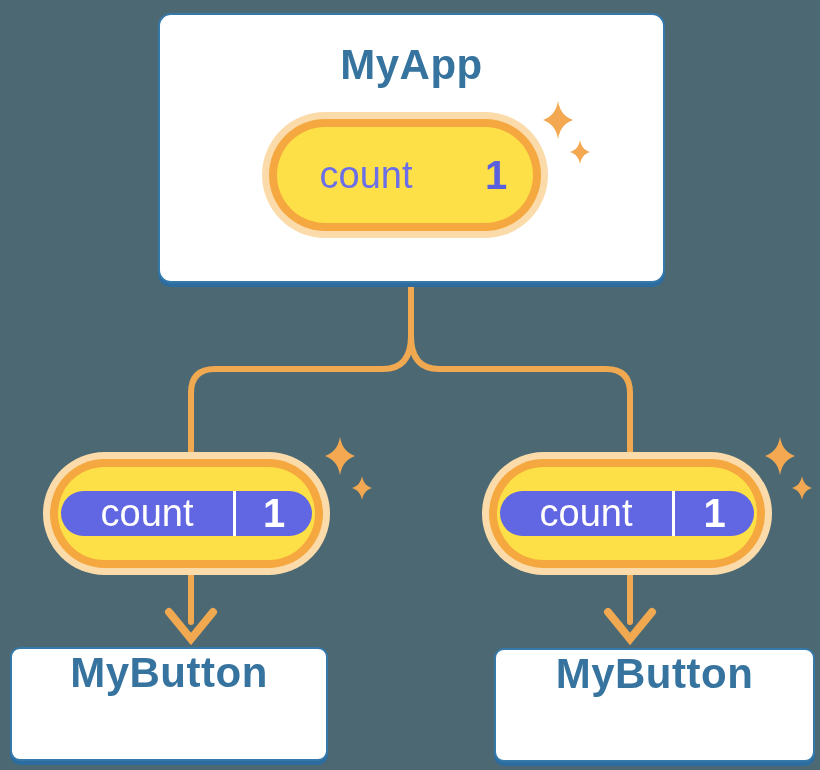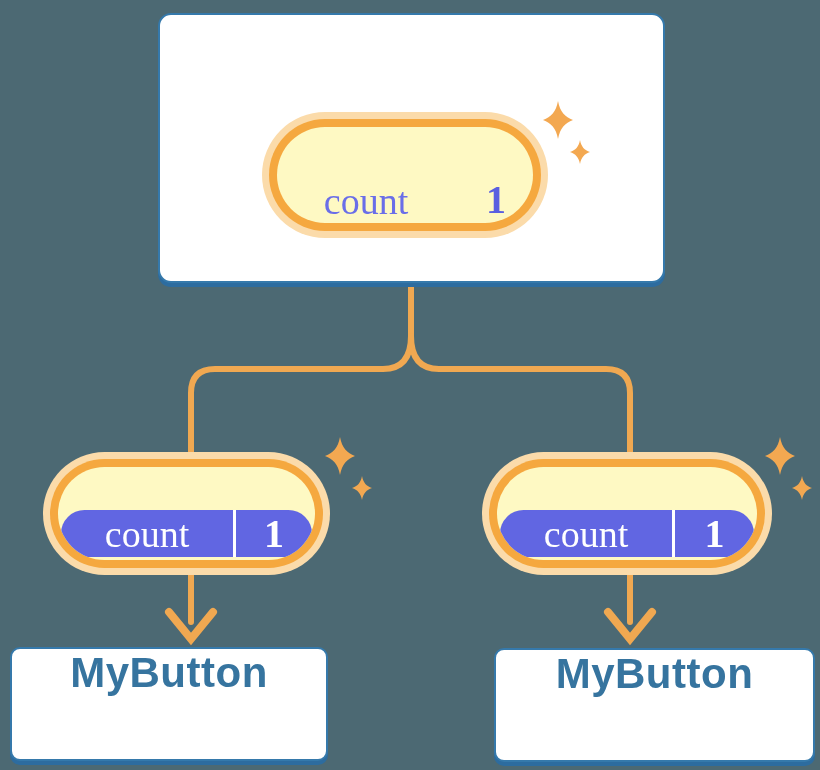--- a/index.html
+++ b/index.html
@@ -45,25 +45,24 @@
   }
   .pill-ring {
     height: 100%;
     border-radius: 999px;
     background: #f5a83f;           
     padding: 8px;
   }
   .pill-core {
     height: 100%;
     border-radius: 999px;
-    background: #fef9c3;
+    background: #fde047;
     display: flex;
-    align-items: flex-end;
+    align-items: center;
     overflow: hidden;
-    font-family: Liberation Serif, serif;
   }
   .child .pill-core { padding: 3px; }
   .pill-purple {
     flex: 1;
     display: flex;
     align-items: stretch;
     background: #6166e2;           
     border-radius: 999px;
     overflow: hidden;
   }
@@ -93,20 +92,21 @@
     <g fill="none" stroke="#f0a851">
       <path d="M411 285 L411 338" stroke-width="6" stroke-linecap="round"></path>
       <path d="M411 336 Q411 369 383 369 L215 369 Q191 369 191 393 L191 622" stroke-width="6" stroke-linecap="round"></path>
       <path d="M411 336 Q411 369 439 369 L606 369 Q630 369 630 393 L630 622" stroke-width="6" stroke-linecap="round"></path>
       <path d="M169 612 L191 639 L213 612" stroke-width="8" stroke-linecap="round" stroke-linejoin="miter"></path>
       <path d="M608 612 L630 639 L652 612" stroke-width="8" stroke-linecap="round" stroke-linejoin="miter"></path>
     </g>
   </svg>
 
   <div class="card app-card">
+    <div class="card-title">MyApp</div>
     <div class="pill root-pill">
       <div class="pill-ring">
         <div class="pill-core">
           <div class="seg seg-label">count</div>
           <div class="divider"></div>
           <div class="seg seg-value">1</div>
         </div>
       </div>
     </div>
   </div>

